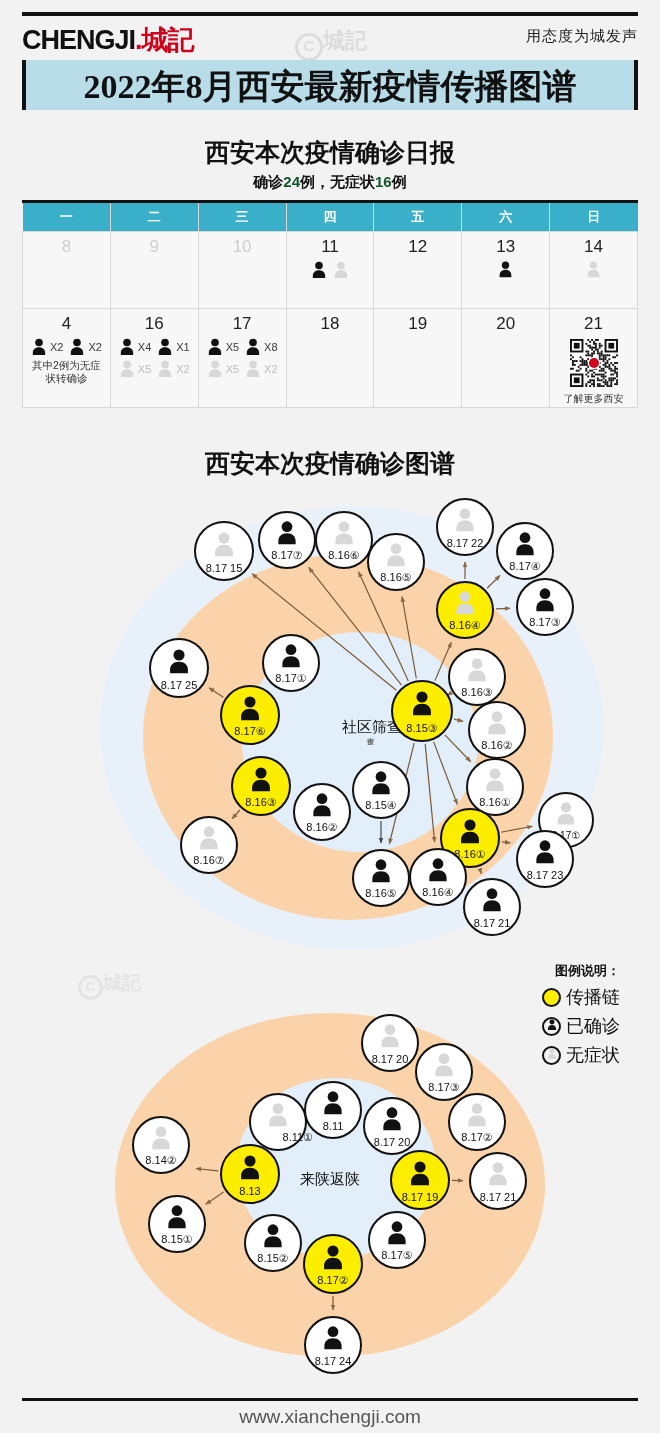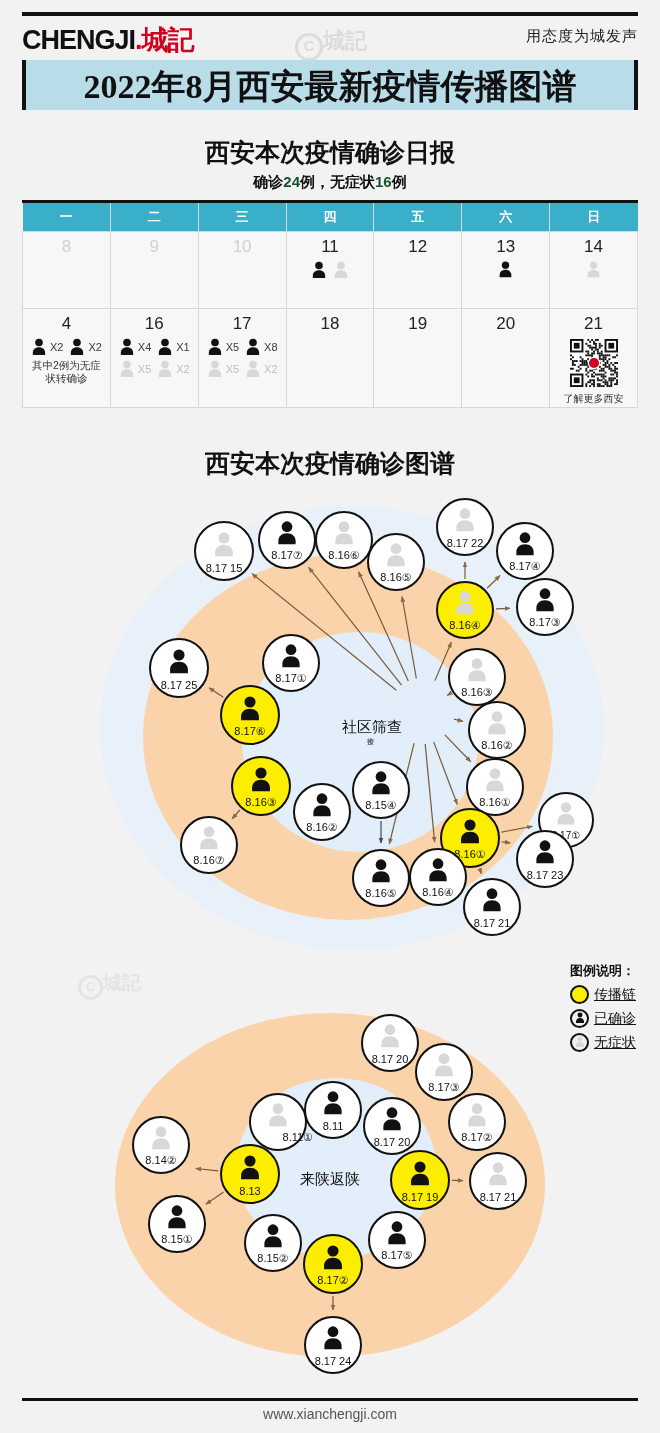--- a/index.html
+++ b/index.html
@@ -60,34 +60,34 @@
   .node .glyph{position:absolute;left:50%;transform:translateX(-50%);}
   .node .lbl{position:absolute;left:-8px;right:-8px;bottom:5px;font-size:11px;color:#111;
              white-space:nowrap;font-family:"Liberation Sans",sans-serif;}
   .node.sm .lbl{font-size:10px;}
   .ringlabel{position:absolute;font-size:15px;color:#111;font-weight:normal;
              font-family:"Liberation Sans",sans-serif;white-space:nowrap;}
   .minilabel{position:absolute;font-size:7px;color:#555;writing-mode:vertical-rl;
              letter-spacing:0px;line-height:8px;}
 
   
-  .legend{position:absolute;right:24px;}
+  .legend{position:absolute;right:40px;text-align:right;}
   .legend .lg-title{font-size:13px;font-weight:bold;color:#111;margin-bottom:5px;}
   .legend .row{display:flex;align-items:center;margin-bottom:5px;}
   .legend .sw{width:19px;height:19px;border-radius:50%;border:2px solid #111;box-sizing:border-box;
               margin-right:5px;position:relative;}
   .legend .sw.yel{background:#fdee00;border-color:#111;}
-  .legend .txt{font-size:14px;color:#111;text-decoration:underline;}
+  .legend .txt{font-size:18px;color:#111;}
 
   .wm2{position:absolute;font-size:19px;color:#e4e4e4;font-weight:bold;}
   .wm2 .cc{display:inline-block;width:19px;height:19px;border:3px solid #e4e4e4;border-radius:50%;
        font-size:13px;line-height:17px;text-align:center;vertical-align:-2px;}
 
   .bot-rule{position:absolute;left:22px;top:1398px;width:616px;height:3px;background:#111;}
-  .foot{position:absolute;left:0;top:1406px;width:660px;text-align:center;font-size:14px;color:#555;}
+  .foot{position:absolute;left:0;top:1406px;width:660px;text-align:center;font-size:19px;color:#555;}
 </style>
 </head>
 <body>
 
 <div id="page">
 
   <div class="top-rule"></div>
 
   <div class="brand">
     <span class="b1">CHENGJI</span><span class="b2">.</span><span class="b2">城記</span>
@@ -556,20 +556,27 @@
           </svg></span>
         <span class="lbl">8.17 25</span>
       </div>
       <div class="node yel" style="left: 220px; top: 685px; width: 60px; height: 60px;">
         <span class="glyph" style="top: 6.6px;"><svg width="29" height="29" viewBox="0 0 24 24">
             <circle cx="12" cy="6.6" r="4.6" fill="#111"></circle>
             <path d="M12 12.3c-4.6 0-7.4 2.9-7.4 6.6 0 1.6 0 2.8 0 2.8h14.8s0-1.2 0-2.8c0-3.7-2.8-6.6-7.4-6.6z" fill="#111"></path>
           </svg></span>
         <span class="lbl">8.17⑥</span>
       </div>
+      <div class="node yel" style="left: 391px; top: 680px; width: 62px; height: 62px;">
+        <span class="glyph" style="top: 6.82px;"><svg width="29" height="29" viewBox="0 0 24 24">
+            <circle cx="12" cy="6.6" r="4.6" fill="#111"></circle>
+            <path d="M12 12.3c-4.6 0-7.4 2.9-7.4 6.6 0 1.6 0 2.8 0 2.8h14.8s0-1.2 0-2.8c0-3.7-2.8-6.6-7.4-6.6z" fill="#111"></path>
+          </svg></span>
+        <span class="lbl">8.15③</span>
+      </div>
       <div class="node" style="left: 448px; top: 648px; width: 58px; height: 58px;">
         <span class="glyph" style="top: 6.38px;"><svg width="28" height="28" viewBox="0 0 24 24">
             <circle cx="12" cy="6.6" r="4.6" fill="#d8d8d8"></circle>
             <path d="M12 12.3c-4.6 0-7.4 2.9-7.4 6.6 0 1.6 0 2.8 0 2.8h14.8s0-1.2 0-2.8c0-3.7-2.8-6.6-7.4-6.6z" fill="#d8d8d8"></path>
           </svg></span>
         <span class="lbl">8.16③</span>
       </div>
       <div class="node" style="left: 468px; top: 701px; width: 58px; height: 58px;">
         <span class="glyph" style="top: 6.38px;"><svg width="28" height="28" viewBox="0 0 24 24">
             <circle cx="12" cy="6.6" r="4.6" fill="#d8d8d8"></circle>

